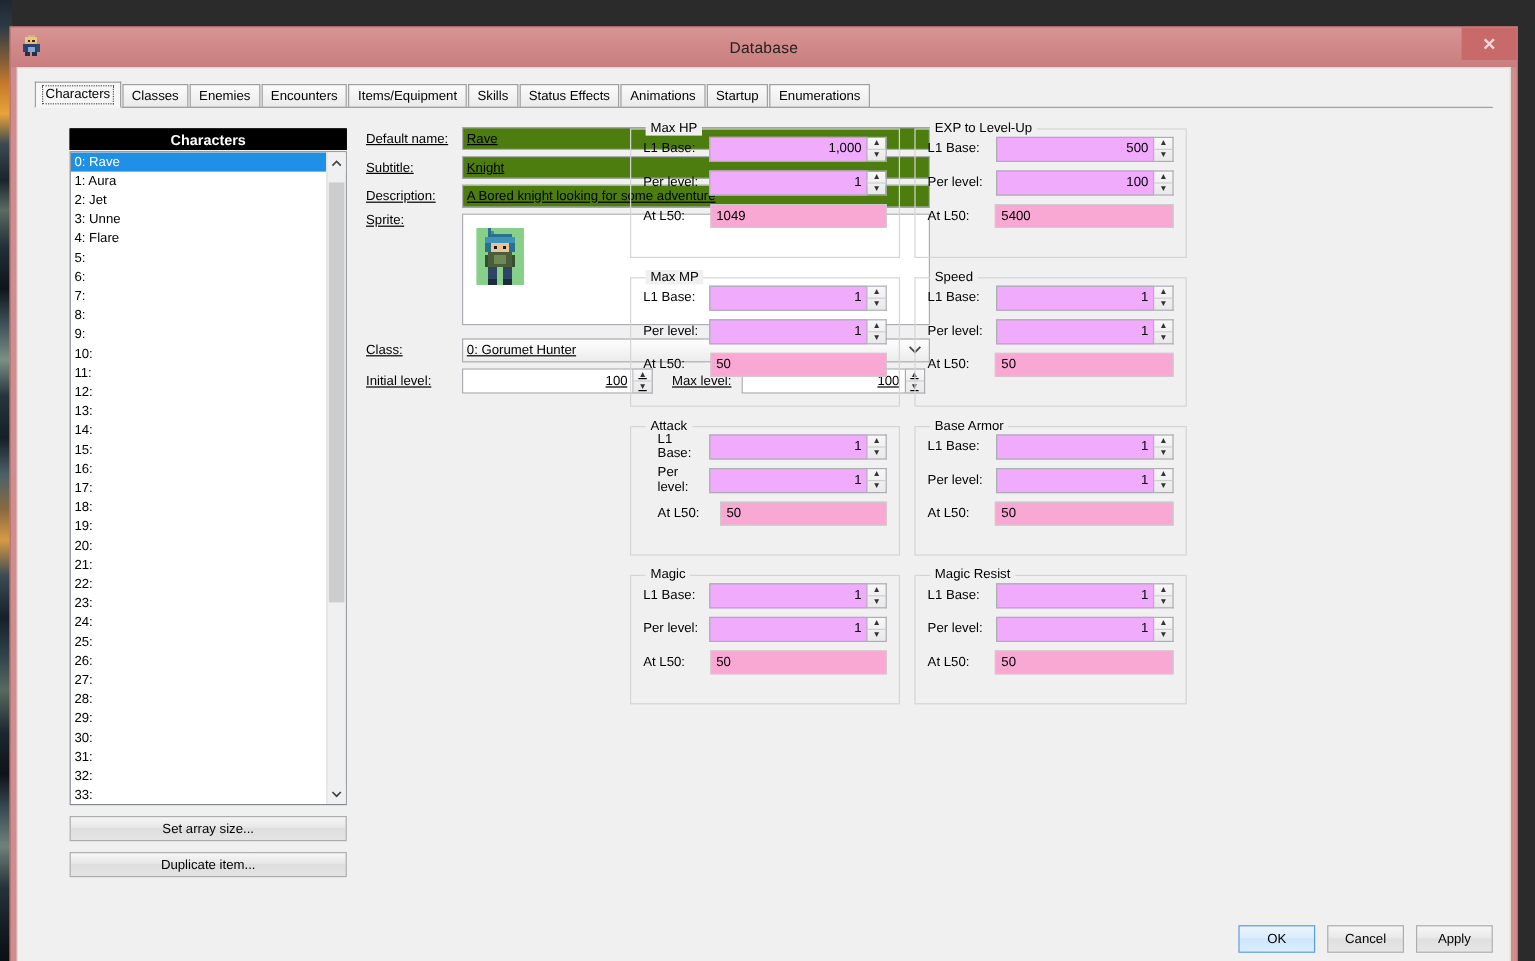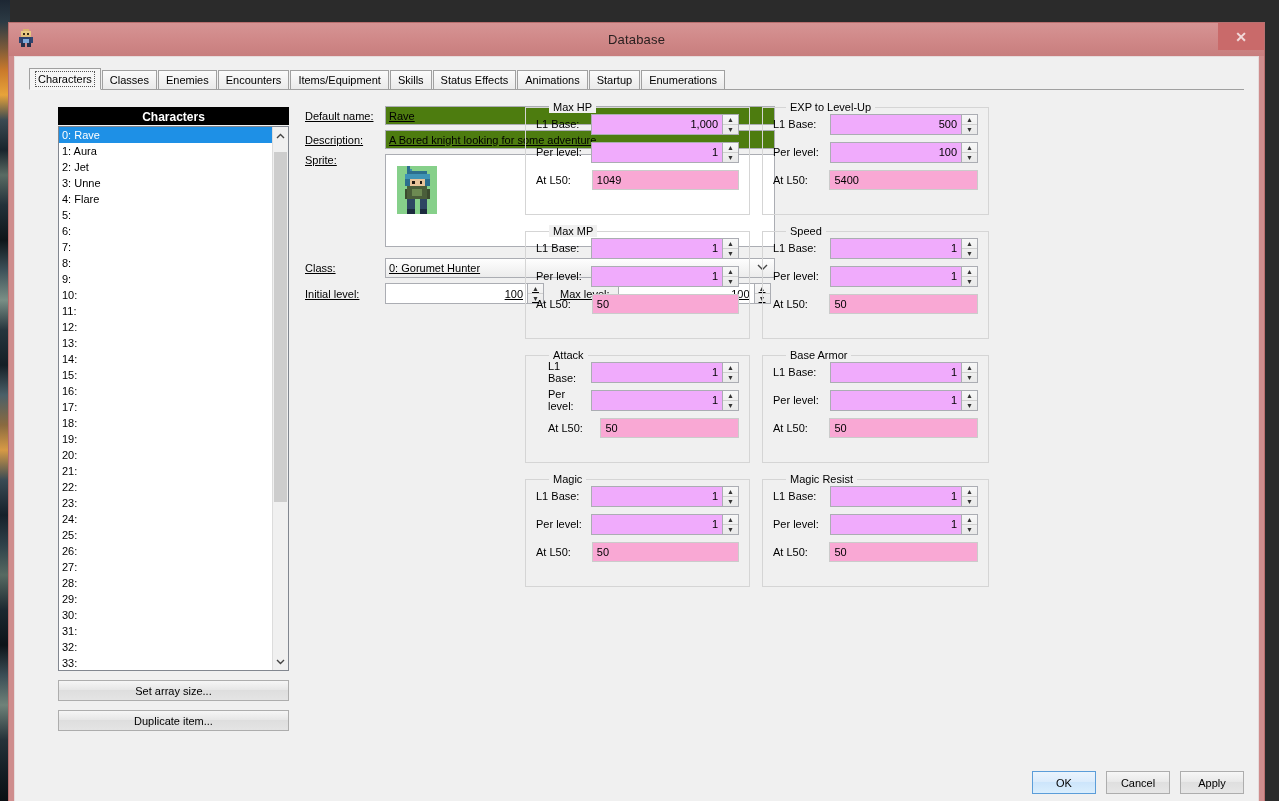--- a/index.html
+++ b/index.html
@@ -254,21 +254,21 @@
   }
   .spin-btns span:first-child { border-bottom: 1px solid #cfcfcf; }
   
   .group {
     position: absolute;
     border: 1px solid #d5d5d5;
     border-radius: 0;
     padding-top: 2px;
   }
   .group-title {
-    position: absolute; top: -7px; left: 23px;
+    position: absolute; top: -7px; left: 12px;
     background: #f0f0f0;
     padding: 0 4px;
     font-size: 11px; color: #000;
   }
   .grow {
     display: flex; align-items: center;
     margin: 0 0 0 0;
     padding: 0 10px;
     height: 28px;
   }
@@ -424,20 +424,24 @@
         <button class="btn-wide">Set array size...</button>
         <button class="btn-wide">Duplicate item...</button>
       </div>
 
       <div id="form">
         <div class="frow">
           <div class="flabel">Default name:</div>
           <input class="ftext" value="Rave" style="">
         </div>
         <div class="frow">
+          <div class="flabel">Subtitle:</div>
+          <input class="ftext" value="Knight" style="">
+        </div>
+        <div class="frow">
           <div class="flabel">Description:</div>
           <input class="ftext" value="A Bored knight looking for some adventure" style="">
         </div>
         <div class="frow" id="sprite-row">
           <div class="flabel">Sprite:</div>
           <div id="sprite-box">
             <svg id="sprite-img" viewBox="0 0 16 19" shape-rendering="crispEdges">
               <rect x="0" y="0" width="16" height="19" fill="#86d08a"></rect>
               <rect x="4" y="0" width="1" height="2" fill="#2b6e8e"></rect>
               <rect x="5" y="1" width="1" height="1" fill="#3d8fb0"></rect>

